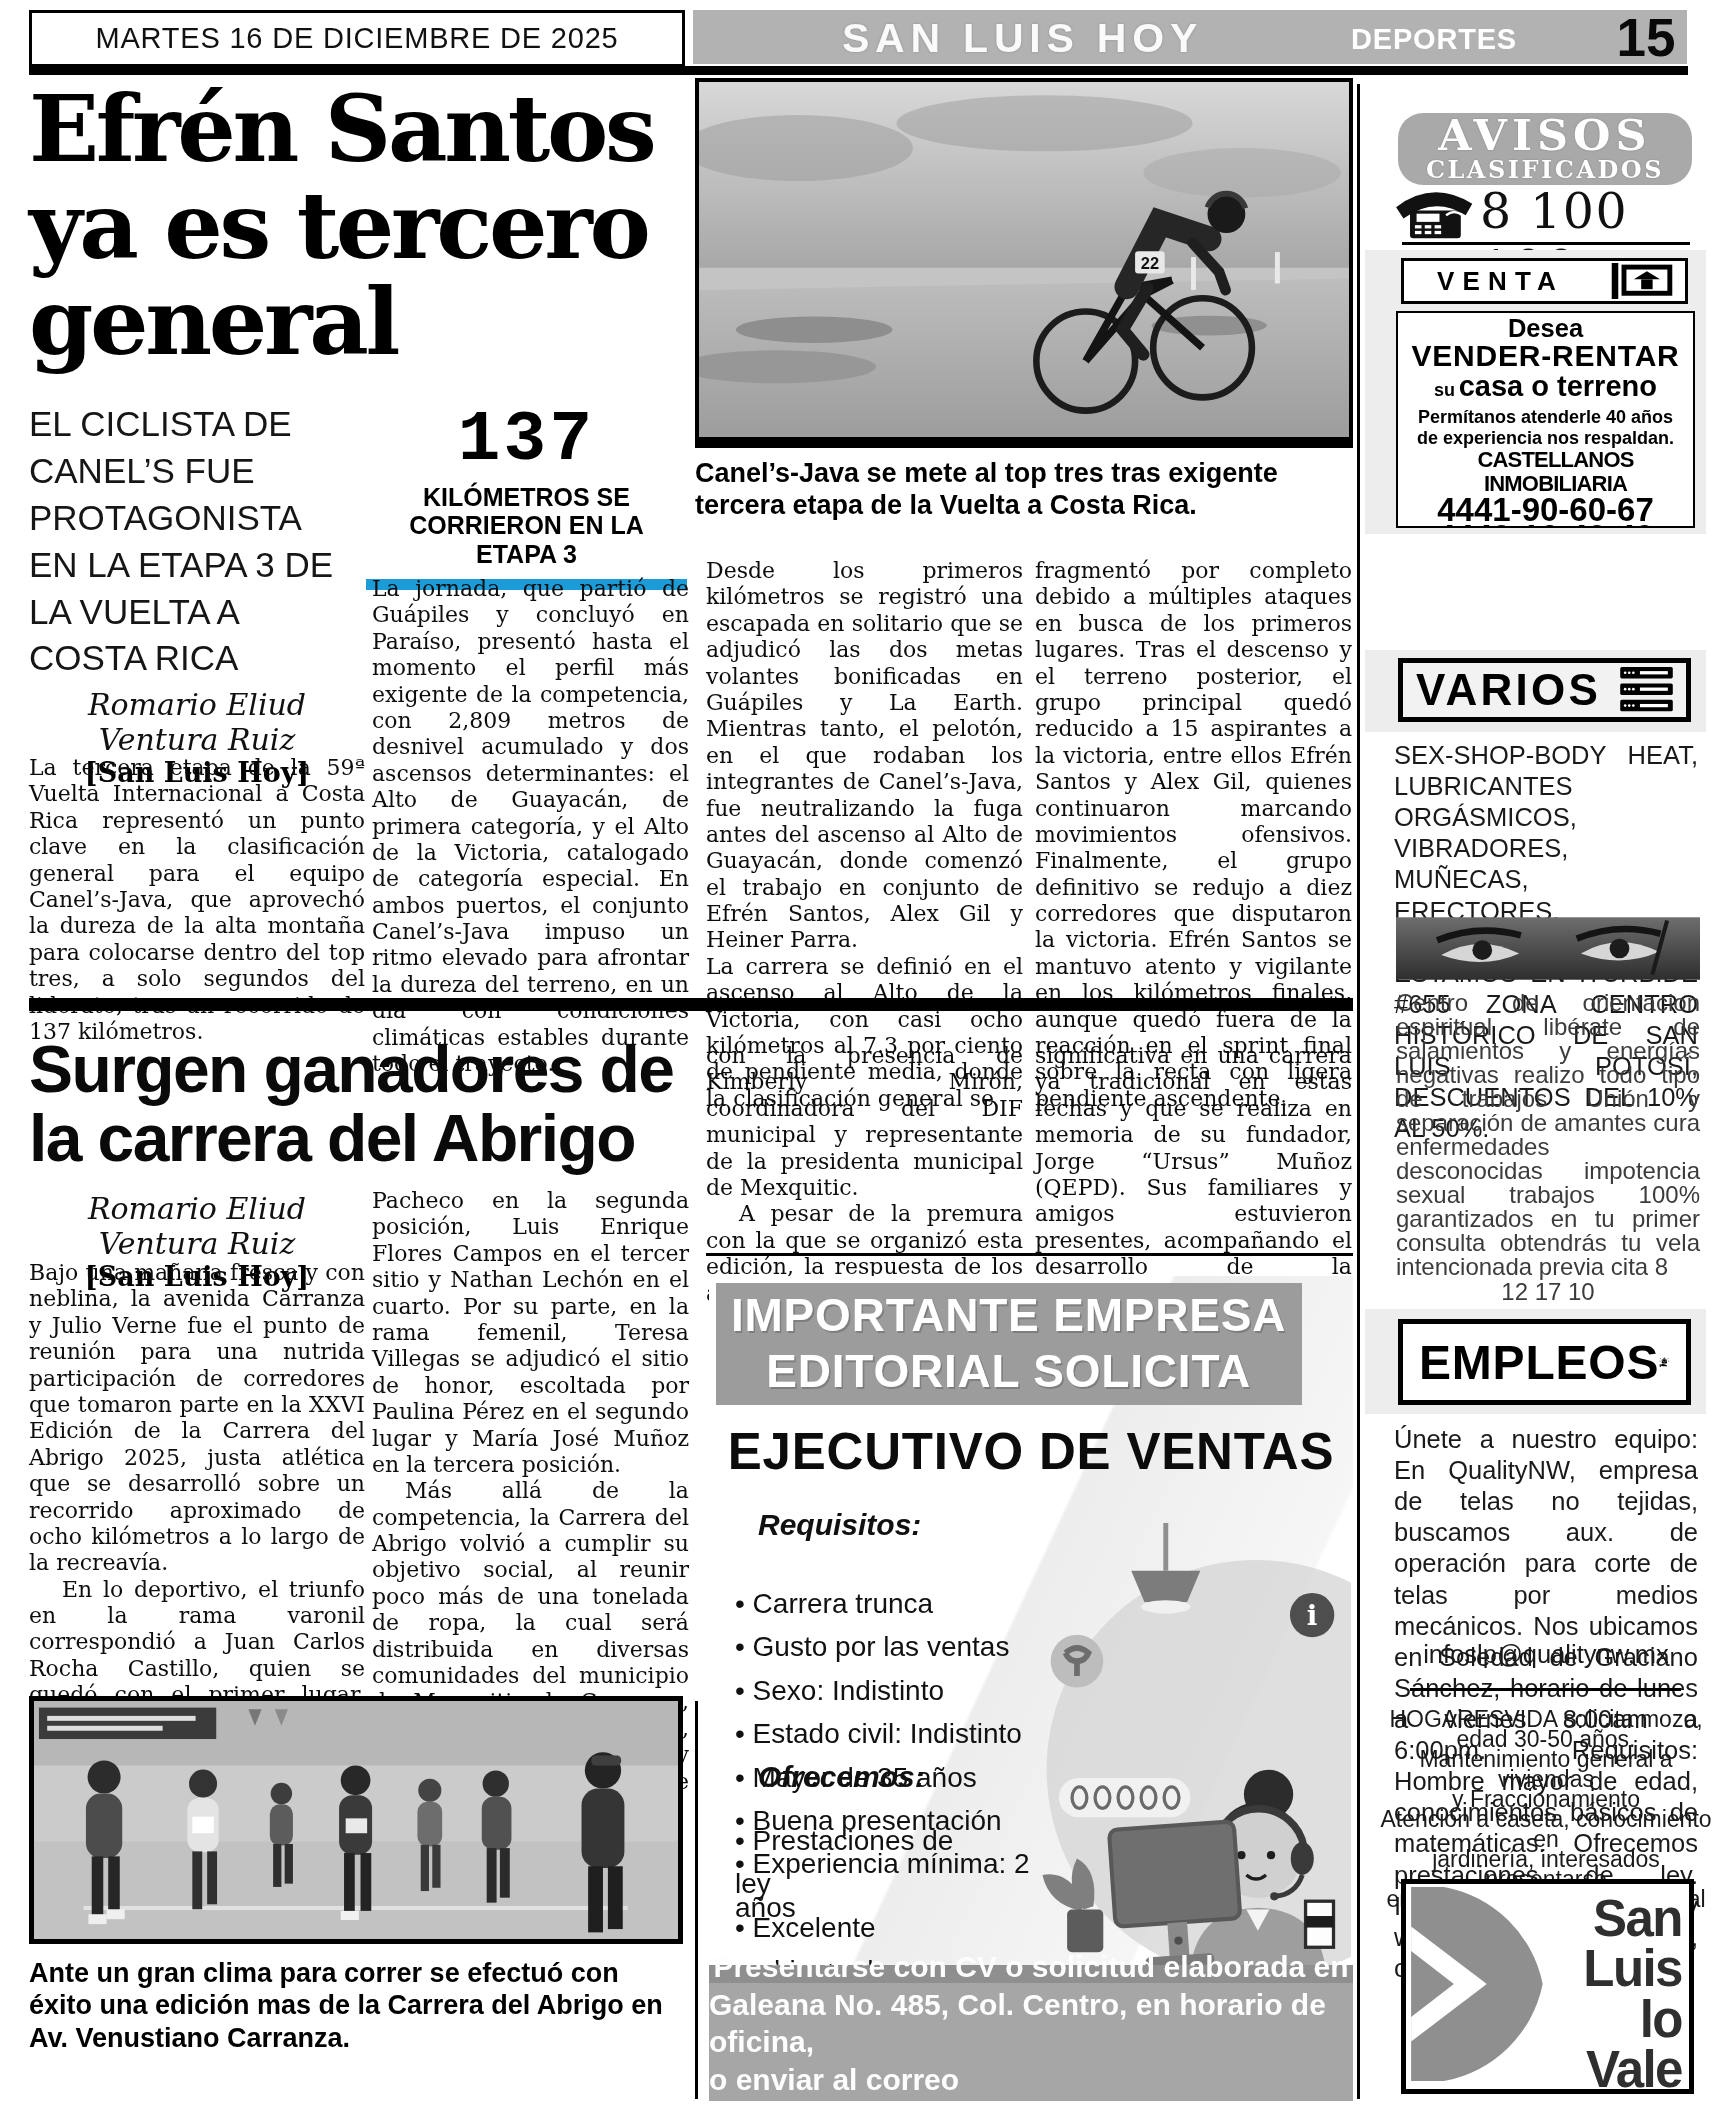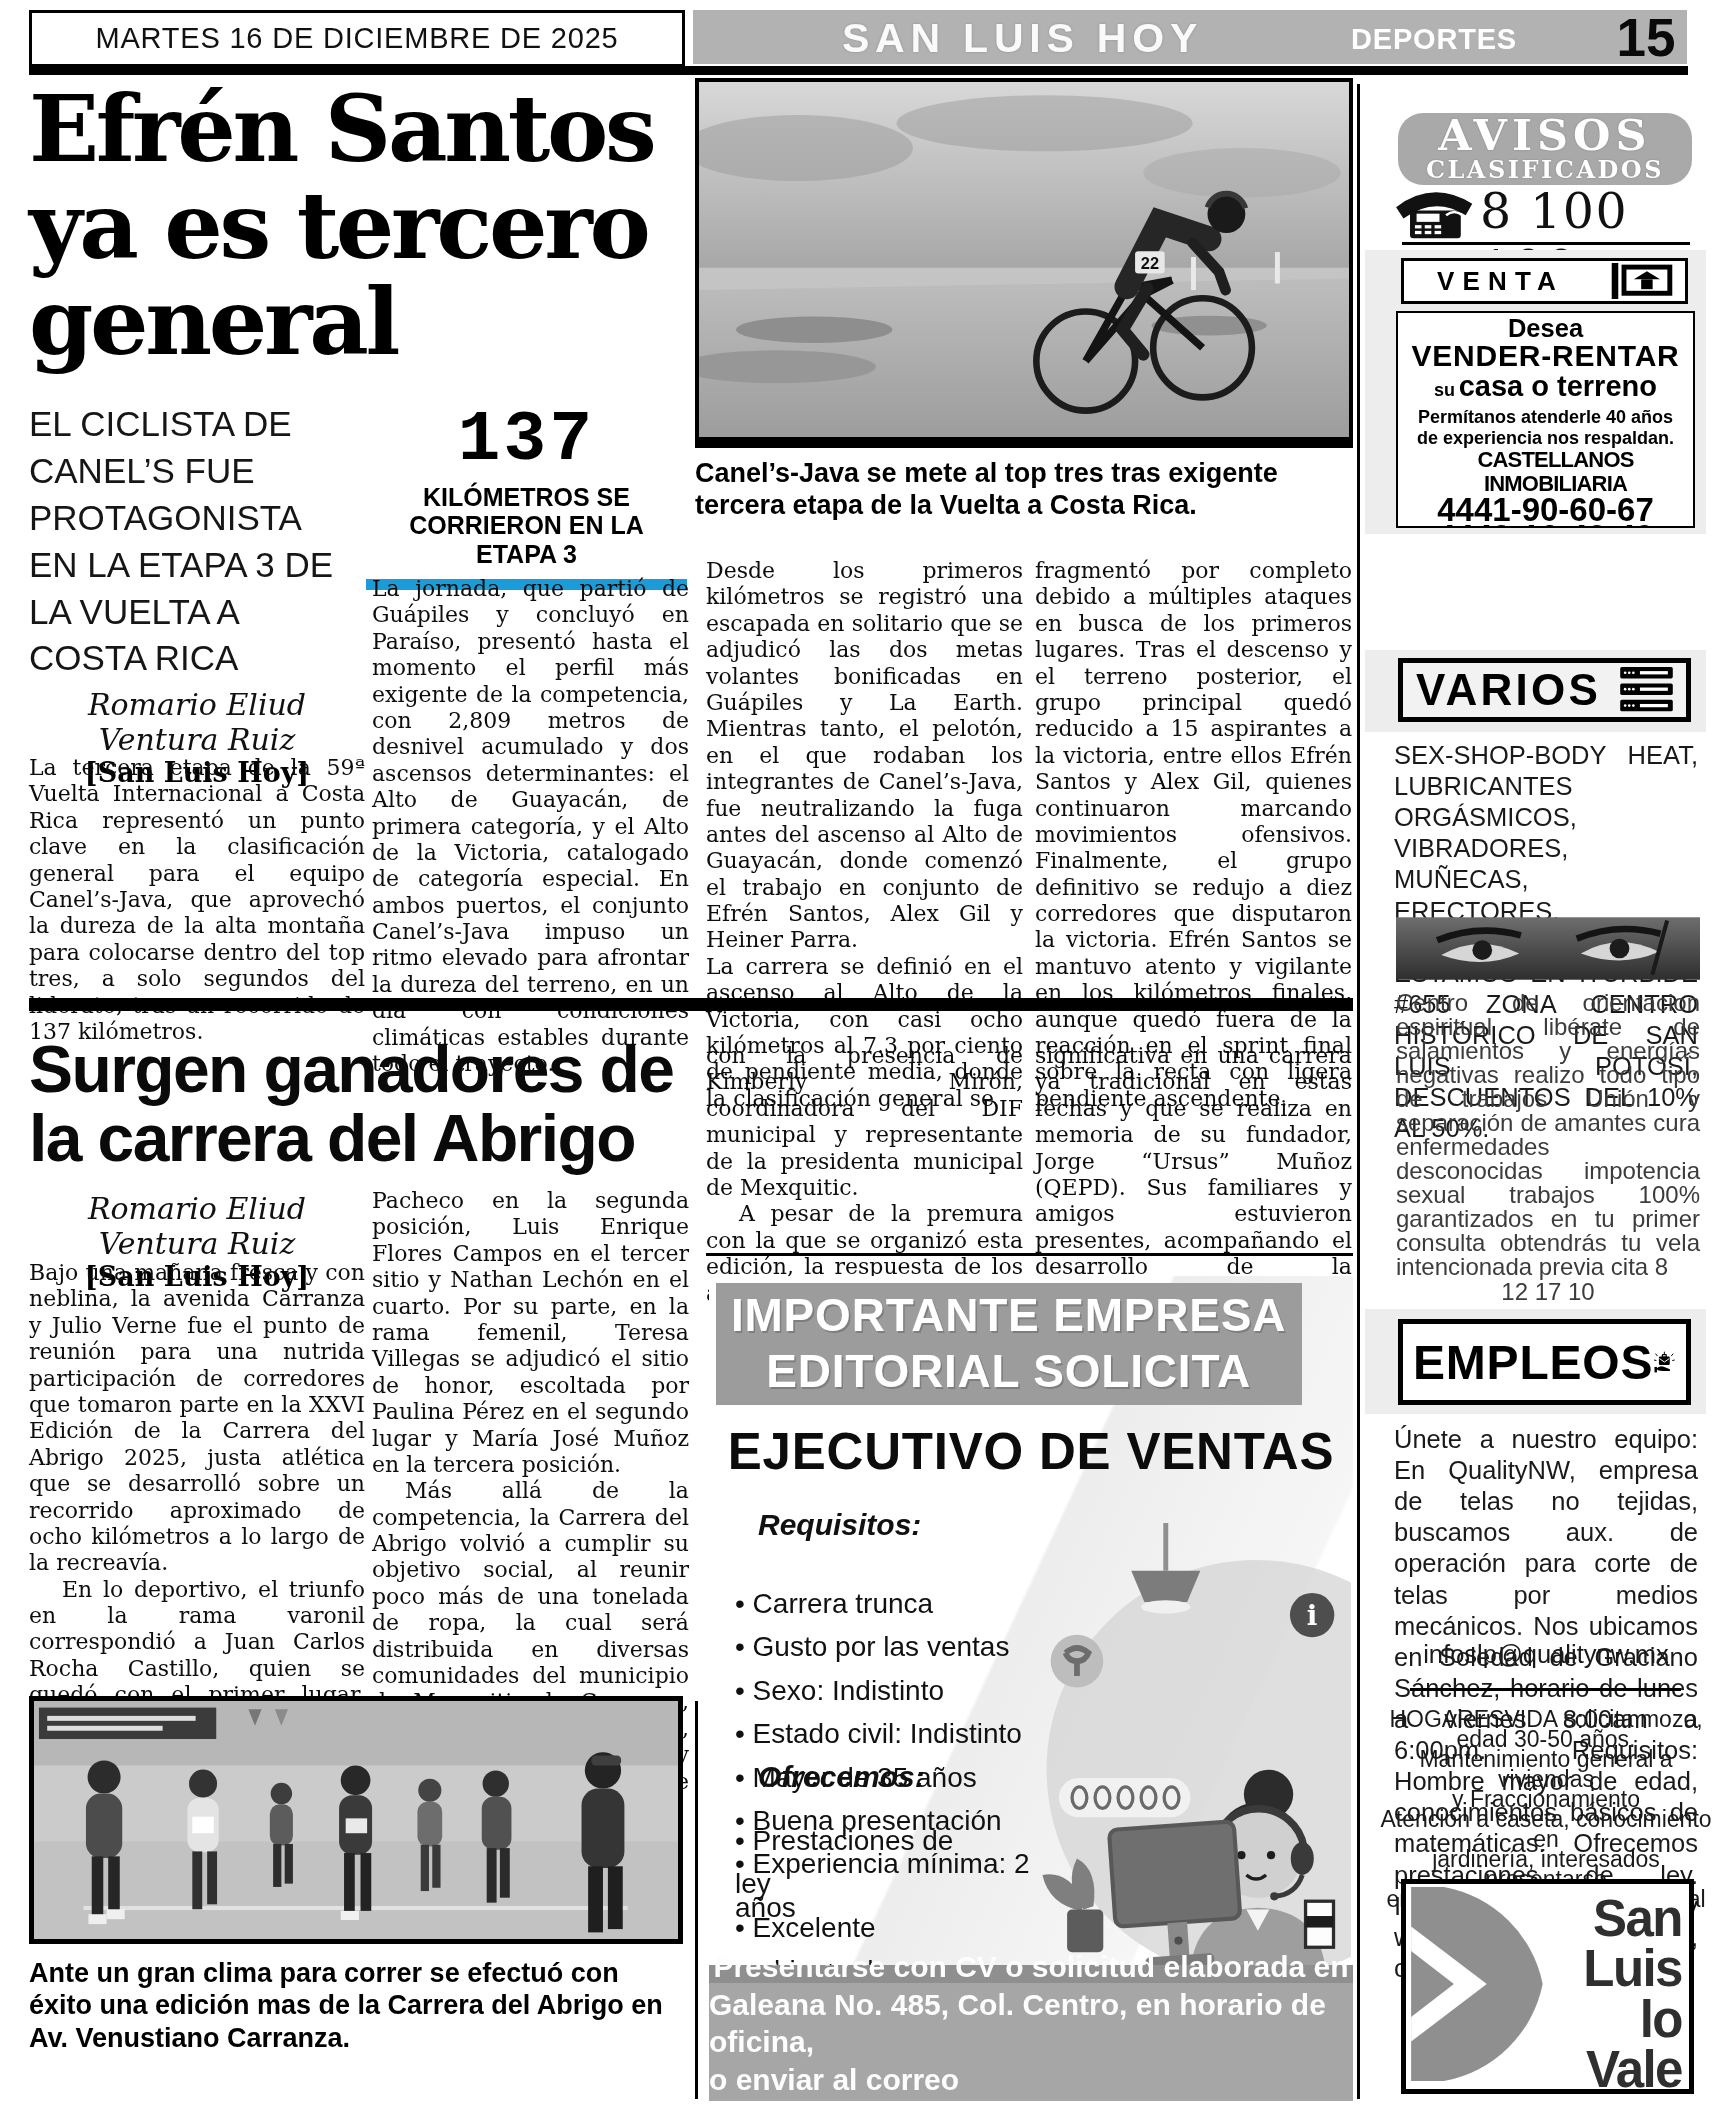--- a/index.html
+++ b/index.html
@@ -390,21 +390,21 @@
       <path d="M50,28 q50,-20 102,-6 M220,26 q50,-20 102,-6" stroke="#141414" stroke-width="8" fill="none"></path>
       <line x1="330" y1="4" x2="312" y2="70" stroke="#1a1a1a" stroke-width="5"></line>
     </svg>
     <div style="font-family:'Liberation Sans',sans-serif;font-size:24px;line-height:24px;text-align:justify;
                 color:#3c3c3c;margin-top:8.2px;">Centro de orientacion espiritual libérate de salamientos y energías negativas realizo todo tipo de trabajos Unión y separación de amantes cura enfermedades desconocidas impotencia sexual trabajos 100% garantizados en tu primer consulta obtendrás tu vela intencionada previa cita 8</div>
     <div style="font-family:'Liberation Sans',sans-serif;font-size:24px;line-height:25px;text-align:center;color:#3c3c3c;">12 17 10</div>
   </div>
 
   <div class="abs" style="left:1365px;top:1309px;width:341px;height:105px;background:#ededed;"></div>
   <div class="abs" style="left:1398px;top:1319px;width:293px;height:86px;background:#fff;border:5px solid #000;
-              display:flex;align-items:center;justify-content:space-between;padding:0 10px;box-sizing:border-box;">
+              display:flex;align-items:center;justify-content:space-between;padding:0 16px;box-sizing:border-box;">
     <span style="font-weight:900;font-size:48px;letter-spacing:0.8px;">EMPLEOS</span>
     <svg width="76" height="72" viewBox="0 0 92 88">
       <g stroke="#000" stroke-width="4" fill="none">
         <line x1="10" y1="10" x2="18" y2="20"></line>
           <line x1="46" y1="2" x2="46" y2="12"></line>
           <line x1="82" y1="10" x2="74" y2="20"></line>
         <line x1="4" y1="36" x2="14" y2="38"></line>
           <line x1="88" y1="36" x2="78" y2="38"></line>
       </g>
       <rect x="24" y="22" width="44" height="34" rx="5" fill="#000"></rect>

